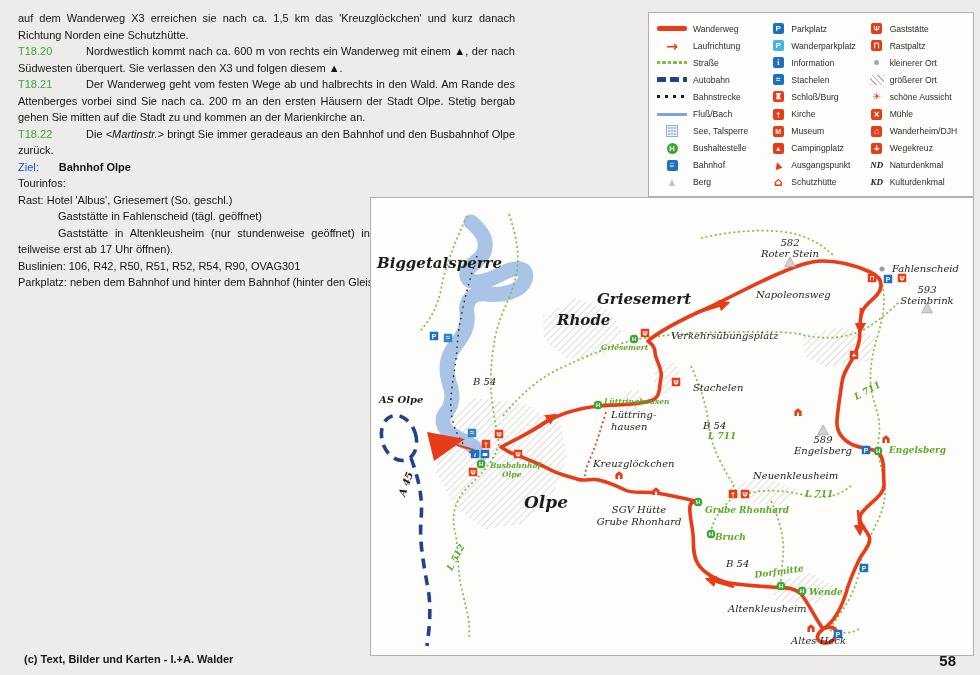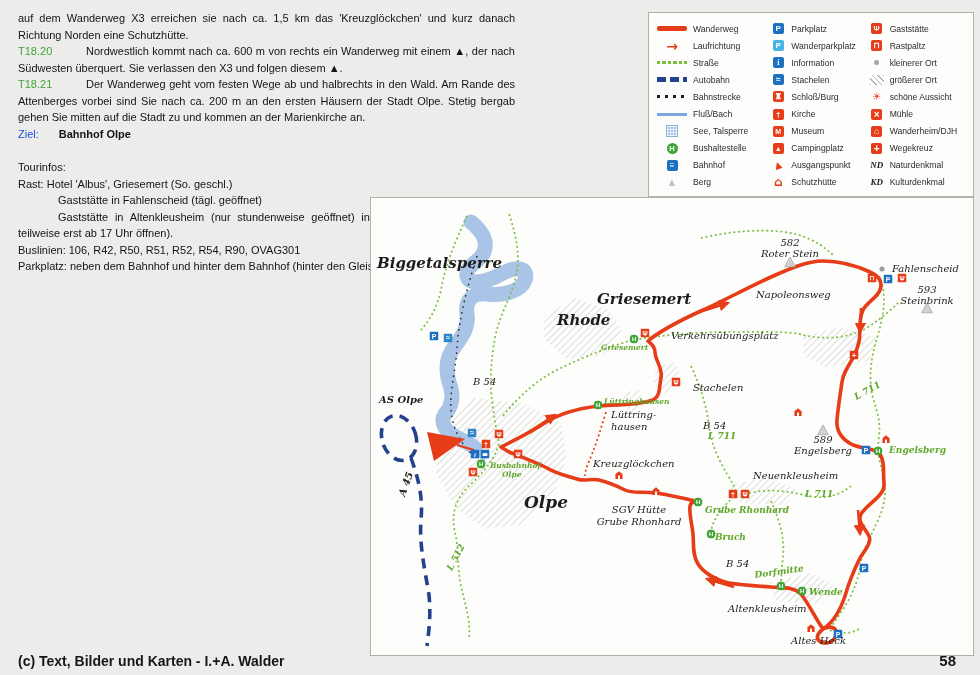--- a/index.html
+++ b/index.html
@@ -6,26 +6,26 @@
   body{width:980px;height:675px;position:relative;background:#edecea;overflow:hidden;
        font-family:"Liberation Sans",sans-serif;color:#161616}
   [data-interactable]{cursor:default}
 
   
   .textcol{position:absolute;left:18px;top:10px;width:497px;font-size:11px;line-height:16.5px;
            text-align:justify;color:#141414}
   .textcol p{margin:0}
   .sec{display:inline-block;width:68px;font-weight:normal;color:#3fa535}
   .zlab{font-weight:normal;color:#1d4ed8;margin-right:20px}
-  .tour{margin-top:17px}
+  .tour{}
   .ind{padding-left:40px}
   .indf{text-indent:40px}
 
   
-  .footer{position:absolute;left:18px;top:653px;font-weight:bold;font-size:14px}
+  .footer{position:absolute;left:24px;top:653px;font-weight:bold;font-size:11px}
   .pageno{position:absolute;right:24px;top:652px;font-weight:bold;font-size:15px}
 
   
   .legend{position:absolute;left:648px;top:12px;width:326px;height:185px;background:#fdfdfb;
           border:1px solid #b3b0ab;box-sizing:border-box;display:flex;padding:7px 4px 4px 6px}
   .lcol{display:flex;flex-direction:column}
   .lcol1{width:116px}.lcol2{width:99px}.lcol3{width:101px}
   .lrow{display:flex;align-items:center;height:17.1px}
   .llab{font-size:8.6px;color:#2b2b2b;white-space:nowrap}
   .sym{display:flex;align-items:center;justify-content:center;flex:0 0 34px;height:14px;margin-right:4px}
@@ -82,20 +82,21 @@
   .tg{font:italic bold 9px "DejaVu Serif",serif;fill:#60a82c}
   .tgs{font:italic bold 7.5px "DejaVu Serif",serif;fill:#60a82c}
 </style>
 </head>
 <body>
 
 <div class="textcol" data-interactable="false">
   <p data-interactable="false">auf dem Wanderweg X3 erreichen sie nach ca. 1,5 km das 'Kreuzglöckchen' und kurz danach Richtung Norden eine Schutzhütte.</p>
   <p data-interactable="false"><span class="sec" data-interactable="false">T18.20</span><span data-interactable="false">Nordwestlich kommt nach ca. 600 m von rechts ein Wanderweg mit einem ▲, der nach Südwesten überquert. Sie verlassen den X3 und folgen diesem ▲.</span></p>
   <p data-interactable="false"><span class="sec" data-interactable="false">T18.21</span><span data-interactable="false">Der Wanderweg geht vom festen Wege ab und halbrechts in den Wald. Am Rande des Attenberges vorbei sind Sie nach ca. 200 m an den ersten Häusern der Stadt Olpe. Stetig bergab gehen Sie mitten auf die Stadt zu und kommen an der Marienkirche an.</span></p>
+  <p data-interactable="false"><span class="sec" data-interactable="false">T18.22</span><span data-interactable="false">Die </span><i data-interactable="false">&lt;Martinstr.&gt;</i><span data-interactable="false"> bringt Sie immer geradeaus an den Bahnhof und den Busbahnhof Olpe zurück.</span></p>
   <p data-interactable="false"><span class="zlab" data-interactable="false">Ziel:</span><b data-interactable="false">Bahnhof Olpe</b></p>
   <div class="tour" data-interactable="false">
     <p data-interactable="false">Tourinfos:</p>
     <p data-interactable="false">Rast: Hotel 'Albus', Griesemert (So. geschl.)</p>
     <p class="ind" data-interactable="false">Gaststätte in Fahlenscheid (tägl. geöffnet)</p>
     <p class="indf" data-interactable="false">Gaststätte in Altenkleusheim (nur stundenweise geöffnet) in Olpe (mehrere Lokale, die teilweise erst ab 17 Uhr öffnen).</p>
     <p data-interactable="false">Buslinien:  106, R42, R50, R51, R52, R54, R90, OVAG301</p>
     <p data-interactable="false">Parkplatz:  neben dem Bahnhof und hinter dem Bahnhof (hinter den Gleisen)</p>
   </div>
 </div>

